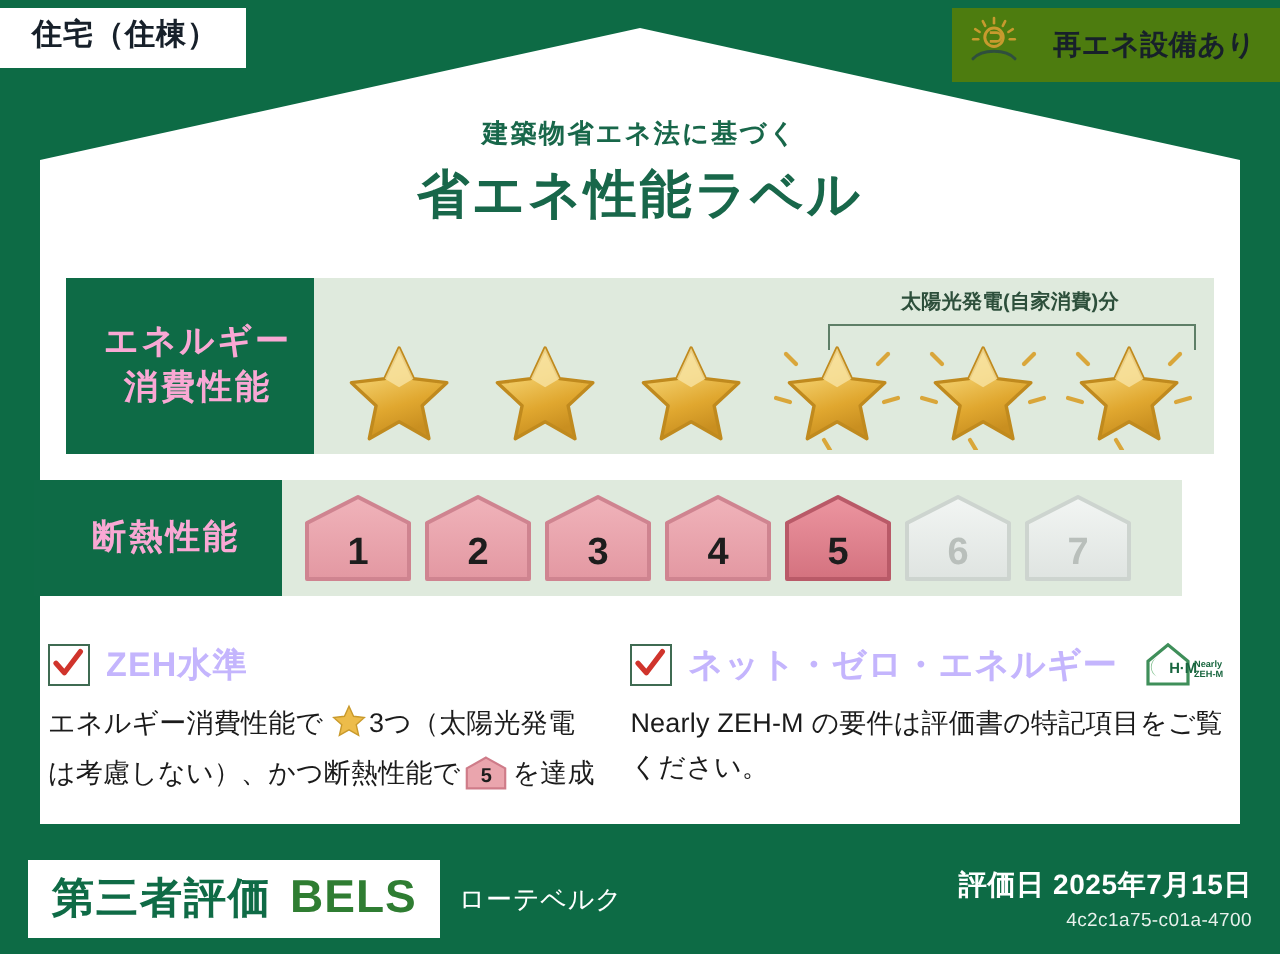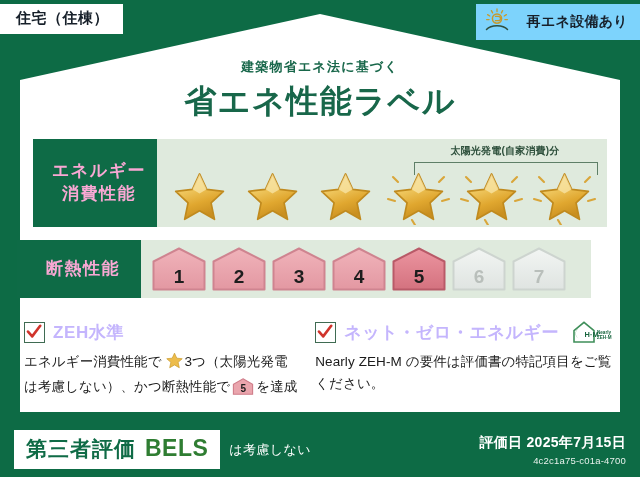--- a/index.html
+++ b/index.html
@@ -29,39 +29,39 @@
     padding:6px 14px 7px 16px;
     font-size:15px;font-weight:700;color:#17202a;
     letter-spacing:.5px;
     z-index:6;
     line-height:1.1;
   }
 
   
   .renew-badge{
     position:absolute;right:0;top:4px;
-    background:#7dd3fc;
+    background:#4d7c0f;
     padding:4px 12px 4px 8px;
     display:flex;align-items:center;gap:17px;
     z-index:6;
   }
   .renew-badge .rb-label{
     font-size:14px;font-weight:700;color:#17202a;letter-spacing:.3px;
   }
 
   
   .heading-wrap{
     position:absolute;left:0;right:0;top:58px;text-align:center;z-index:5;
   }
   .heading-sub{
     font-size:13px;font-weight:700;color:#18674a;letter-spacing:1.2px;
     margin-bottom:4px;
   }
   .heading-main{
-    font-size:32px;font-weight:700;color:#18674a;letter-spacing:1.5px;
+    font-size:26px;font-weight:700;color:#18674a;letter-spacing:1.5px;
   }
 
   
   .metric{
     position:absolute;display:flex;align-items:stretch;
     z-index:5;
   }
   .metric-name{
     width:116px;background:#0e6b46;color:#f9a8d4;
     display:flex;flex-direction:column;align-items:center;justify-content:center;
@@ -482,20 +482,20 @@
       <div class="note-body">Nearly ZEH-M の要件は評価書の特記項目をご覧ください。</div>
     </div>
 
   </div>
 
   <div class="bottom">
     <div class="bels-box">
       <span class="bels-jp">第三者評価</span>
       <span class="bels-en">BELS</span>
     </div>
-    <span class="builder">は考慮しない</span>
+    <span class="builder">ローテベルク</span>
     <div class="bottom-right">
       <div class="eval-date">評価日 2025年7月15日</div>
       <div class="eval-id">4c2c1a75-c01a-4700</div>
     </div>
   </div>
 
 </div>
 
 </body></html>

